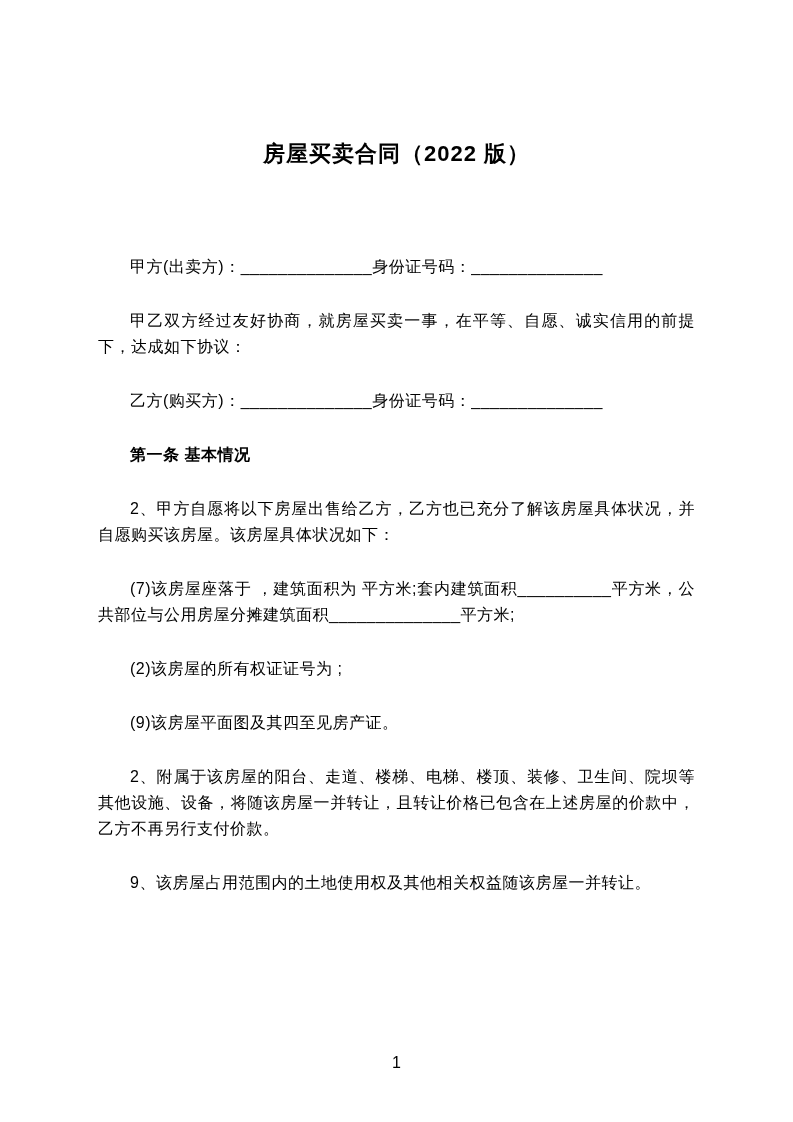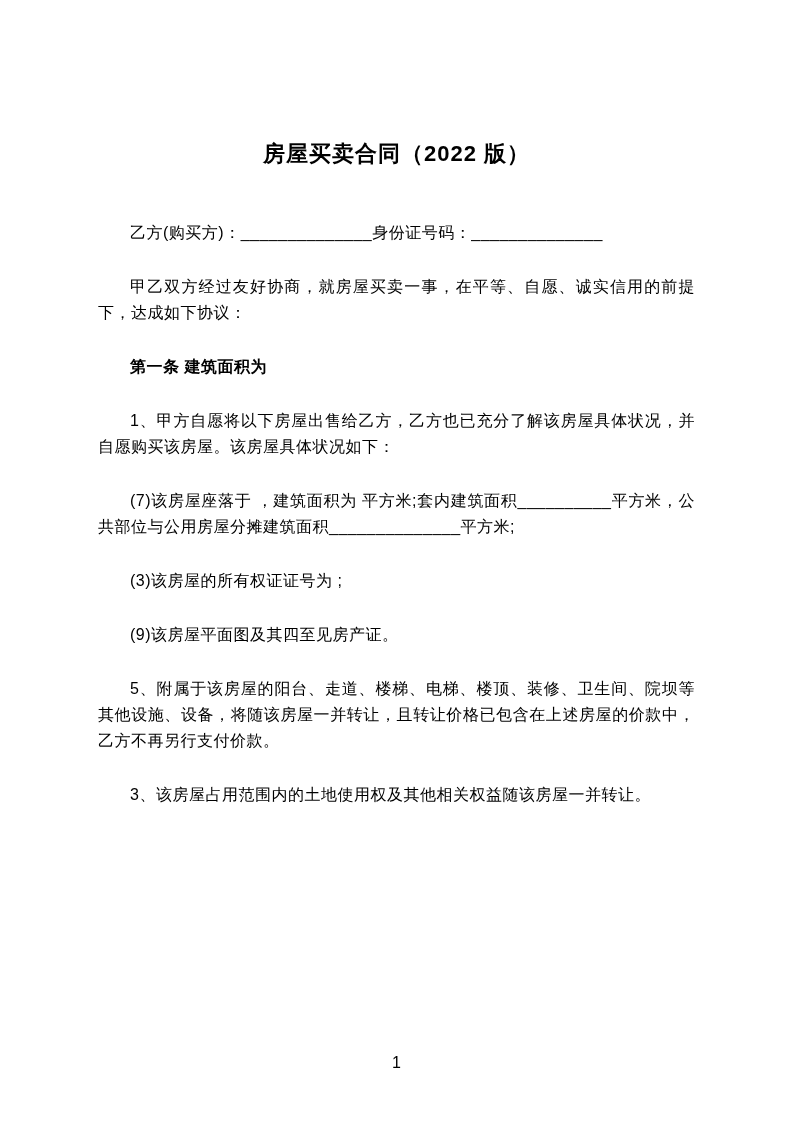--- a/index.html
+++ b/index.html
@@ -20,21 +20,21 @@
     inset: 0;
     padding: 140px 98px 0 98px;
     box-sizing: border-box;
     background: #ffffff;
   }
   .doc-title {
     font-size: 22px;
     font-weight: 700;
     line-height: 28px;
     text-align: center;
-    margin: 0 0 52px 0;
+    margin: 0 0 86px 0;
     letter-spacing: 1px;
   }
   .para {
     font-size: 16px;
     line-height: 26px;
     margin: 0 0 28px 0;
     text-indent: 32px;
     text-align: justify;
     word-break: break-all;
     letter-spacing: 0.5px;
@@ -57,35 +57,36 @@
     line-height: 24px;
   }
 </style>
 </head>
 <body>
 
 <div class="page">
 
   <h1 class="doc-title">房屋买卖合同（2022 版）</h1>
 
+  <p class="para party-line">甲方(出卖方)：______________身份证号码：______________</p>
+
+  <p class="para">甲乙双方经过友好协商，就房屋买卖一事，在平等、自愿、诚实信用的前提下，达成如下协议：</p>
 
   <p class="para party-line">乙方(购买方)：______________身份证号码：______________</p>
 
-  <p class="para">甲乙双方经过友好协商，就房屋买卖一事，在平等、自愿、诚实信用的前提下，达成如下协议：</p>
+  <p class="para heading">第一条 基本情况</p>
 
-  <p class="para heading">第一条 建筑面积为</p>
-
-  <p class="para">1、甲方自愿将以下房屋出售给乙方，乙方也已充分了解该房屋具体状况，并自愿购买该房屋。该房屋具体状况如下：</p>
+  <p class="para">2、甲方自愿将以下房屋出售给乙方，乙方也已充分了解该房屋具体状况，并自愿购买该房屋。该房屋具体状况如下：</p>
 
   <p class="para">(7)该房屋座落于 ，建筑面积为 平方米;套内建筑面积__________平方米，公共部位与公用房屋分摊建筑面积______________平方米;</p>
 
-  <p class="para">(3)该房屋的所有权证证号为 ;</p>
+  <p class="para">(2)该房屋的所有权证证号为 ;</p>
 
   <p class="para">(9)该房屋平面图及其四至见房产证。</p>
 
-  <p class="para">5、附属于该房屋的阳台、走道、楼梯、电梯、楼顶、装修、卫生间、院坝等其他设施、设备，将随该房屋一并转让，且转让价格已包含在上述房屋的价款中，乙方不再另行支付价款。</p>
+  <p class="para">2、附属于该房屋的阳台、走道、楼梯、电梯、楼顶、装修、卫生间、院坝等其他设施、设备，将随该房屋一并转让，且转让价格已包含在上述房屋的价款中，乙方不再另行支付价款。</p>
 
-  <p class="para">3、该房屋占用范围内的土地使用权及其他相关权益随该房屋一并转让。</p>
+  <p class="para">9、该房屋占用范围内的土地使用权及其他相关权益随该房屋一并转让。</p>
 
 
   <div class="page-number">1</div>
 
 </div>
 
 </body></html>

